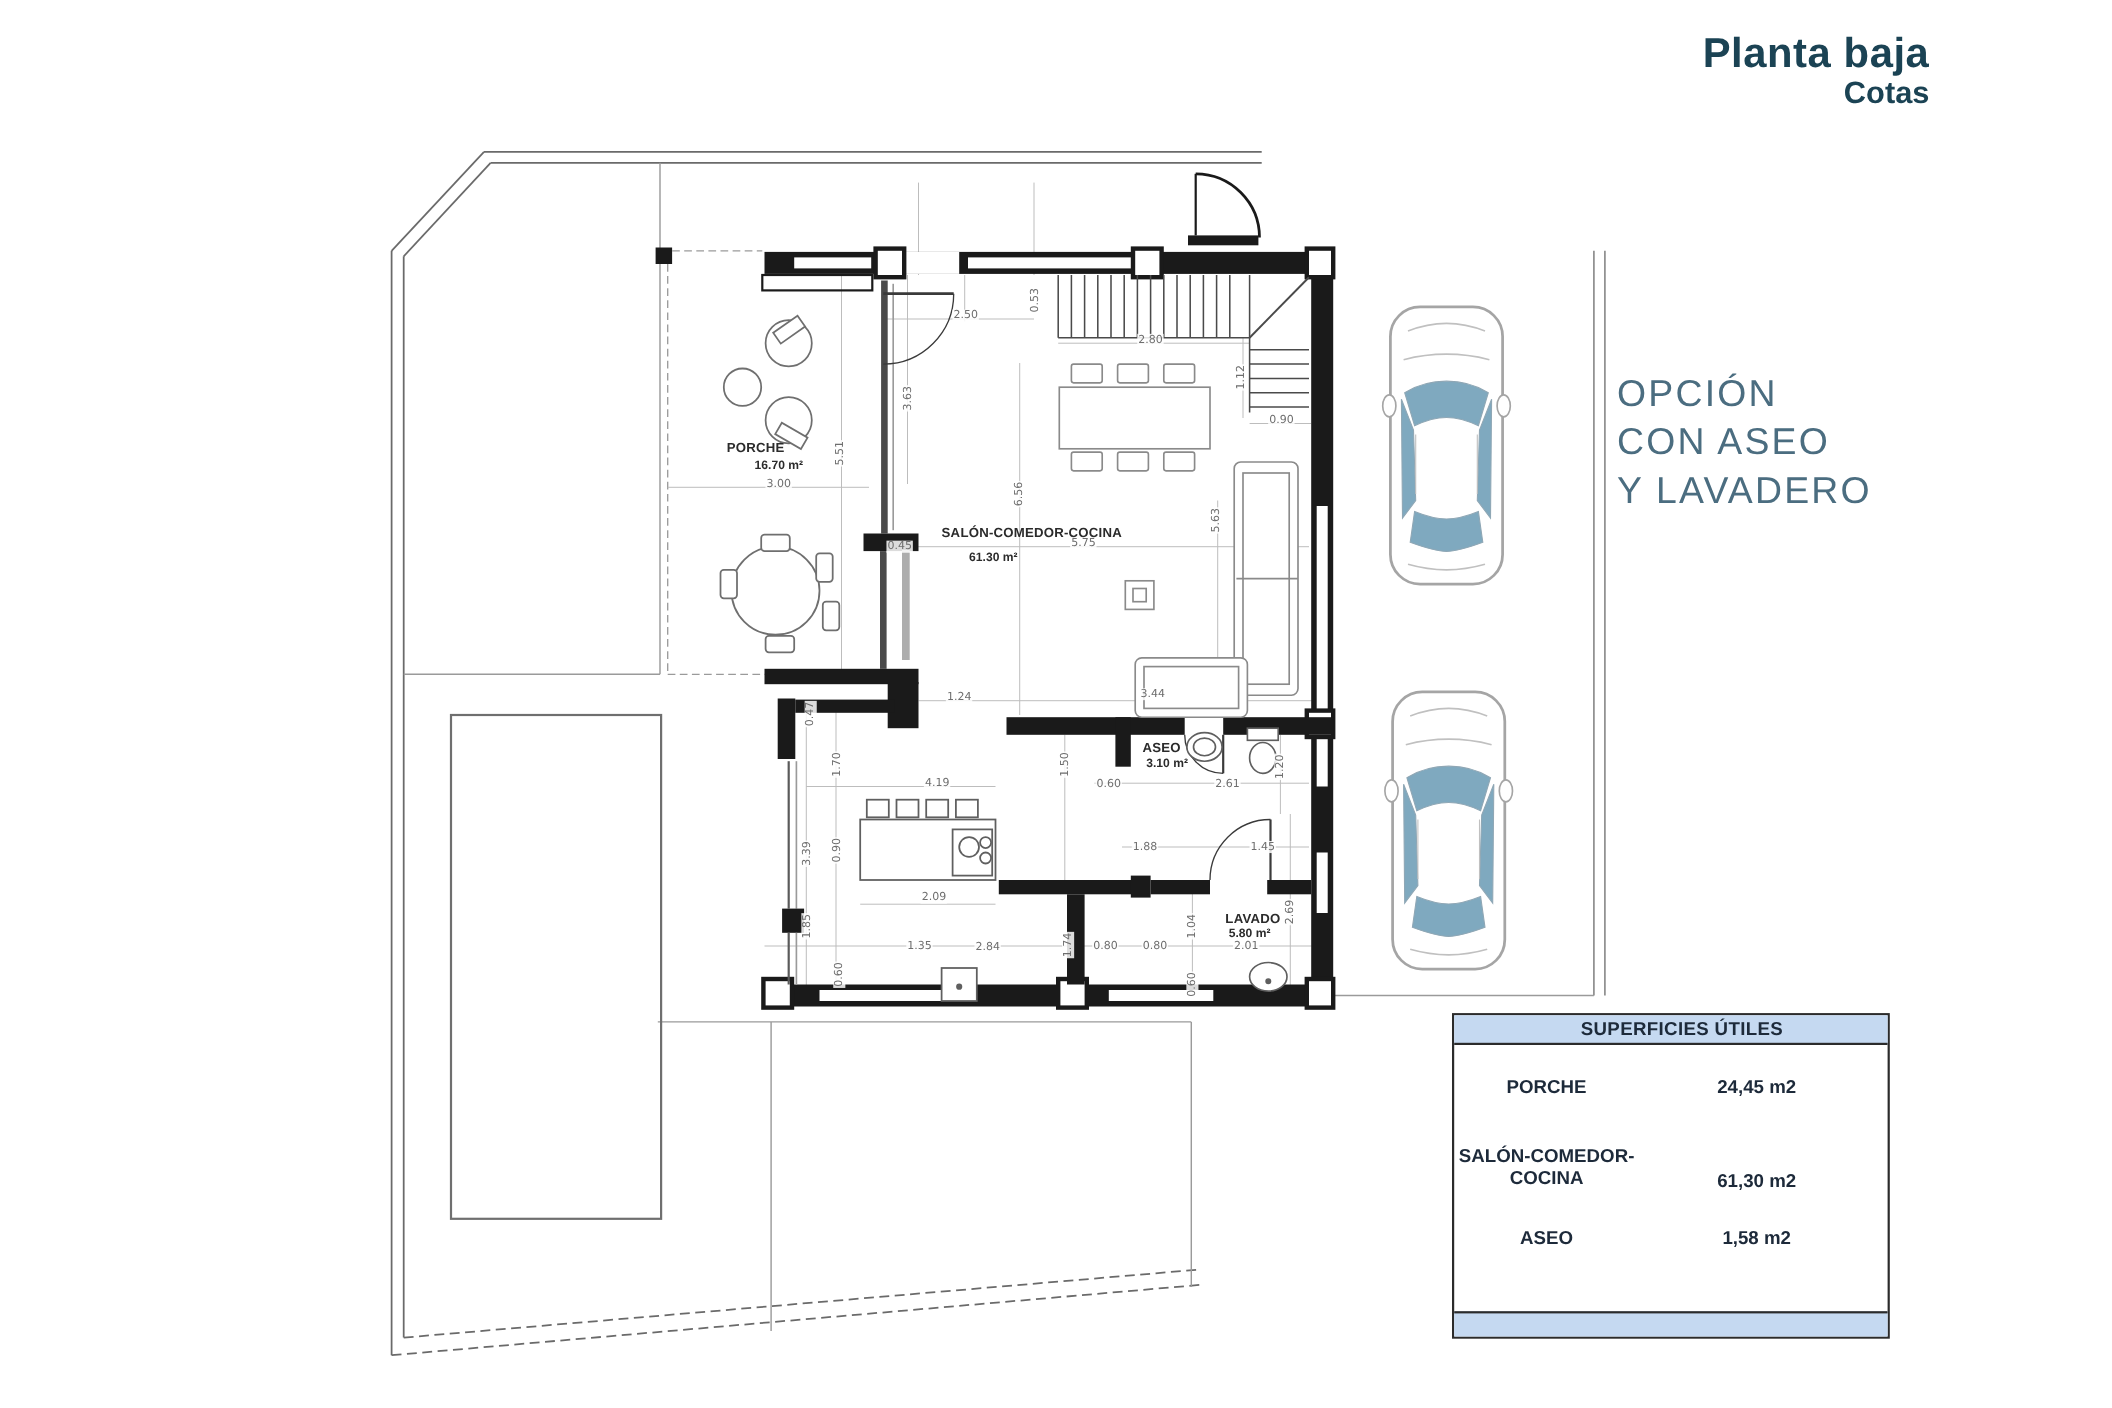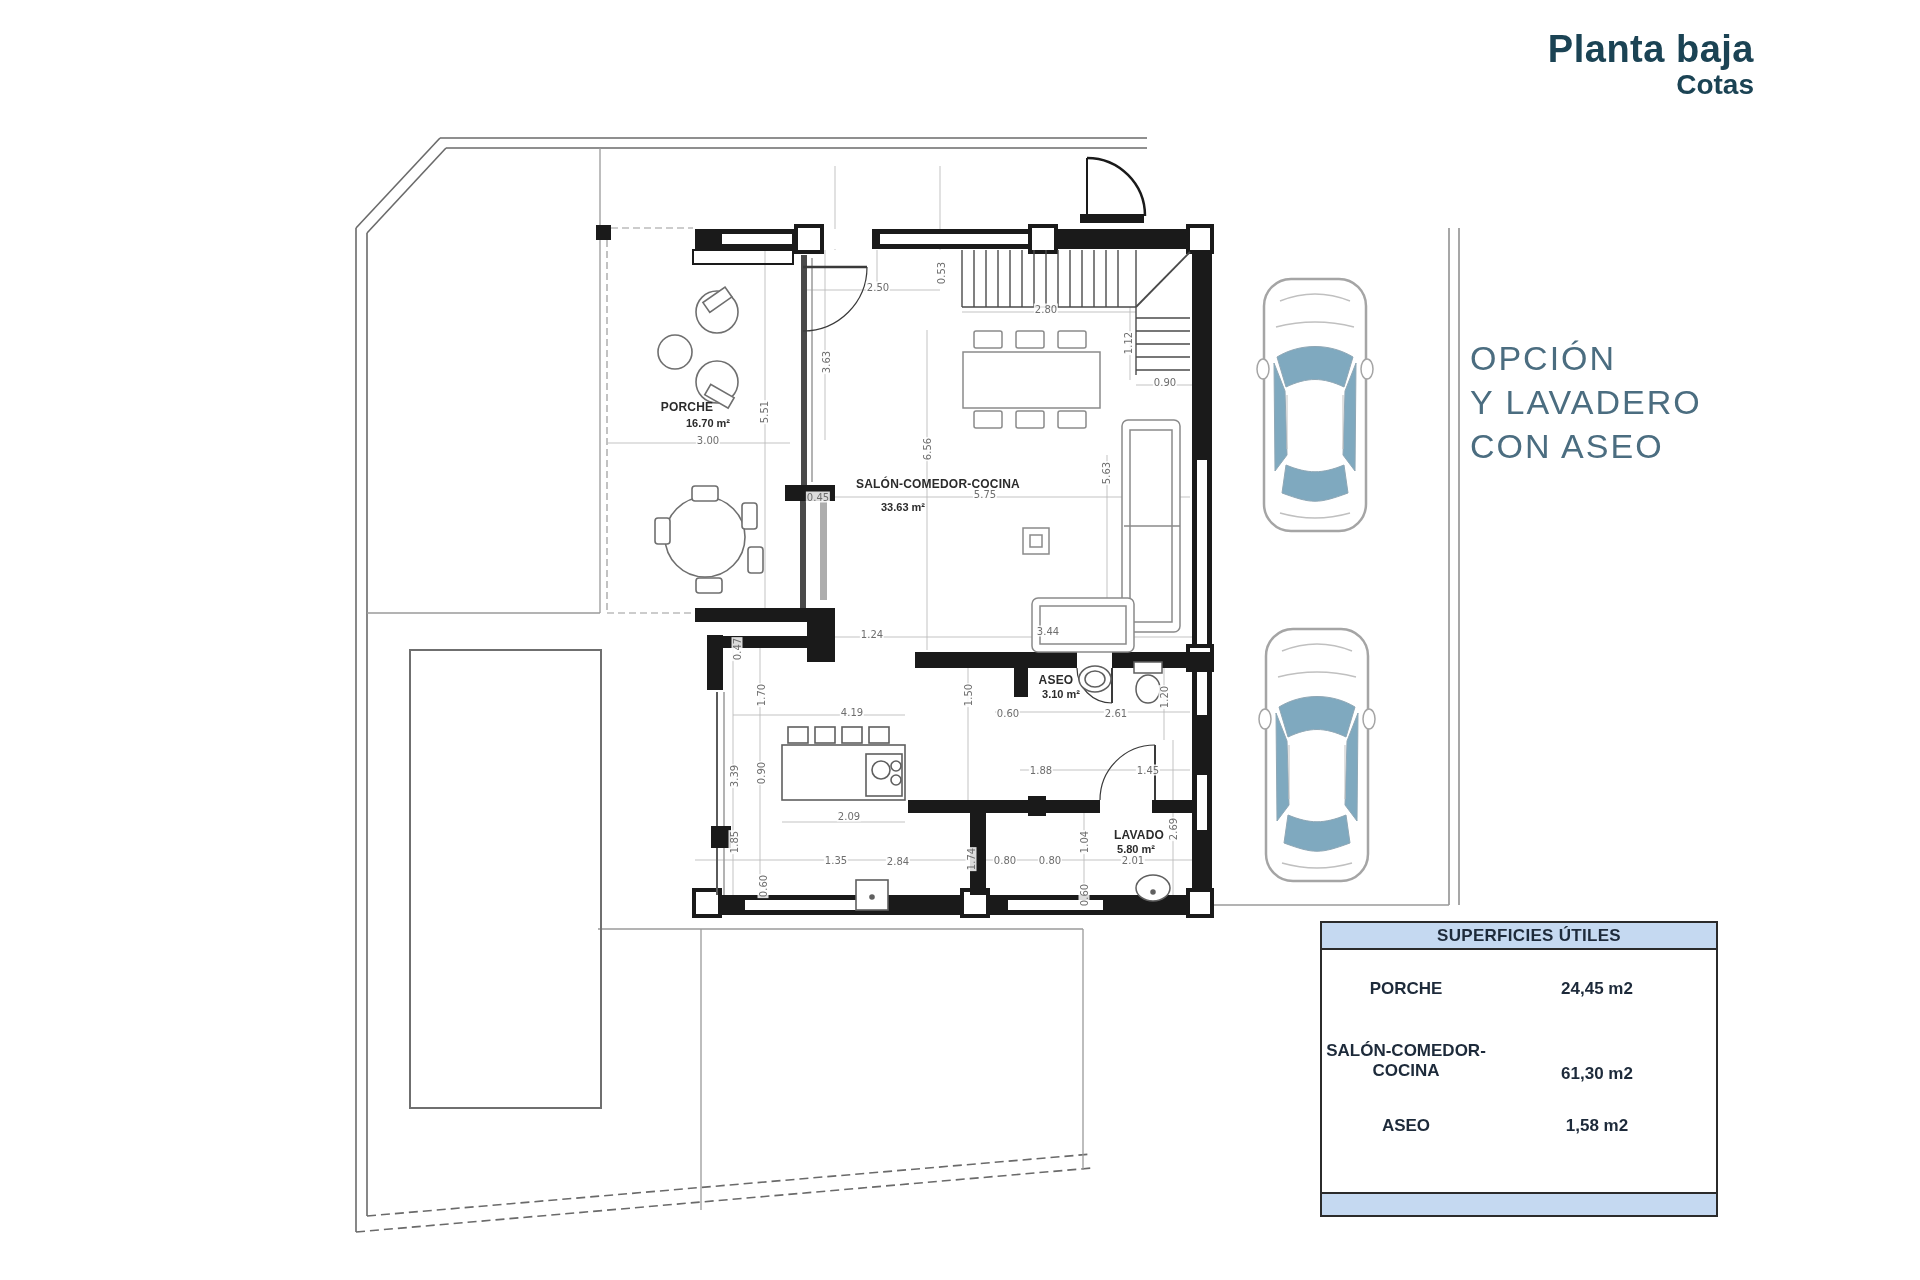--- a/index.html
+++ b/index.html
@@ -313,36 +313,36 @@
     <span class="dim" style="left: 1005px; top: 860px;">0.80</span>
     <span class="dim" style="left: 1050px; top: 860px;">0.80</span>
     <span class="dim rot" style="left: 1084px; top: 842px;">1.04</span>
     <span class="dim" style="left: 1133px; top: 860px;">2.01</span>
     <span class="dim rot" style="left: 1173px; top: 829px;">2.69</span>
     <span class="dim rot" style="left: 763px; top: 886px;">0.60</span>
     <span class="dim rot" style="left: 1084px; top: 895px;">0.60</span>
     <span class="room-name" style="left: 687px; top: 407px;">PORCHE</span>
     <span class="room-area" style="left: 708px; top: 423px;">16.70 m²</span>
     <span class="room-name" style="left: 938px; top: 484px;">SALÓN-COMEDOR-COCINA</span>
-    <span class="room-area" style="left: 903px; top: 507px;">33.63 m²</span>
+    <span class="room-area" style="left: 903px; top: 507px;">61.30 m²</span>
     <span class="room-name" style="left: 1056px; top: 680px;">ASEO</span>
     <span class="room-area" style="left: 1061px; top: 694px;">3.10 m²</span>
     <span class="room-name" style="left: 1139px; top: 835px;">LAVADO</span>
     <span class="room-area" style="left: 1136px; top: 849px;">5.80 m²</span>
   </div>
 
 <div class="titleblock">
   <div class="t1">Planta baja</div>
   <div class="t2">Cotas</div>
 </div>
 
 <div class="sidenote">
   <div>OPCIÓN</div>
+  <div>CON ASEO</div>
   <div>Y LAVADERO</div>
-  <div>CON ASEO</div>
 </div>
 
 <div class="surf-table">
   <div class="surf-head">SUPERFICIES ÚTILES</div>
 
   <div class="surf-row" style="top:52px;height:28px;">
     <div class="c1">
         <span>PORCHE</span>
       </div>
     <div class="c2">24,45 m2</div>

